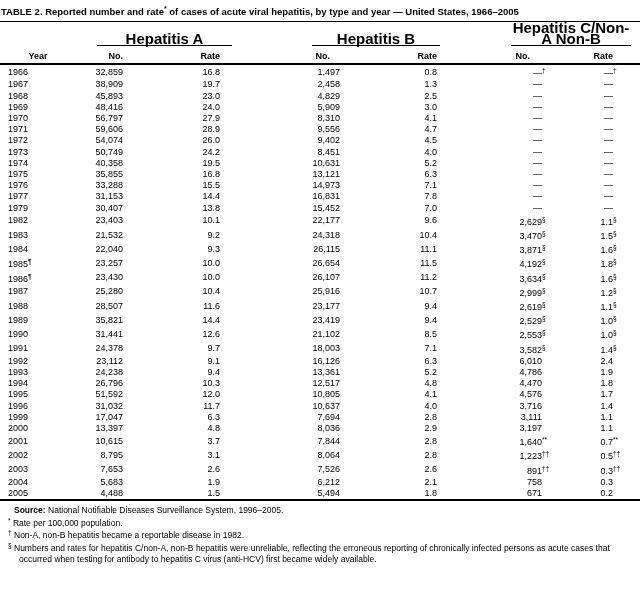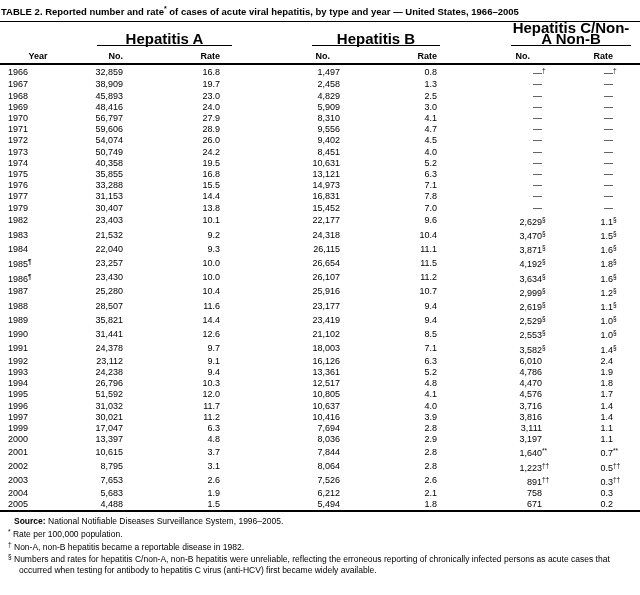--- a/index.html
+++ b/index.html
@@ -351,30 +351,20 @@
           <td class="year">1996</td>
           <td class="num">31,032</td>
           <td class="num">11.7</td>
           <td class="num">10,637</td>
           <td class="num">4.0</td>
           <td class="num">3,716</td>
           <td class="num">1.4</td>
           <td class="fill"></td>
         </tr>
         <tr>
-          <td class="year">1997</td>
-          <td class="num">30,021</td>
-          <td class="num">11.2</td>
-          <td class="num">10,416</td>
-          <td class="num">3.9</td>
-          <td class="num">3,816</td>
-          <td class="num">1.4</td>
-          <td class="fill"></td>
-        </tr>
-        <tr>
           <td class="year">1999</td>
           <td class="num">17,047</td>
           <td class="num">6.3</td>
           <td class="num">7,694</td>
           <td class="num">2.8</td>
           <td class="num">3,111</td>
           <td class="num">1.1</td>
           <td class="fill"></td>
         </tr>
         <tr>

